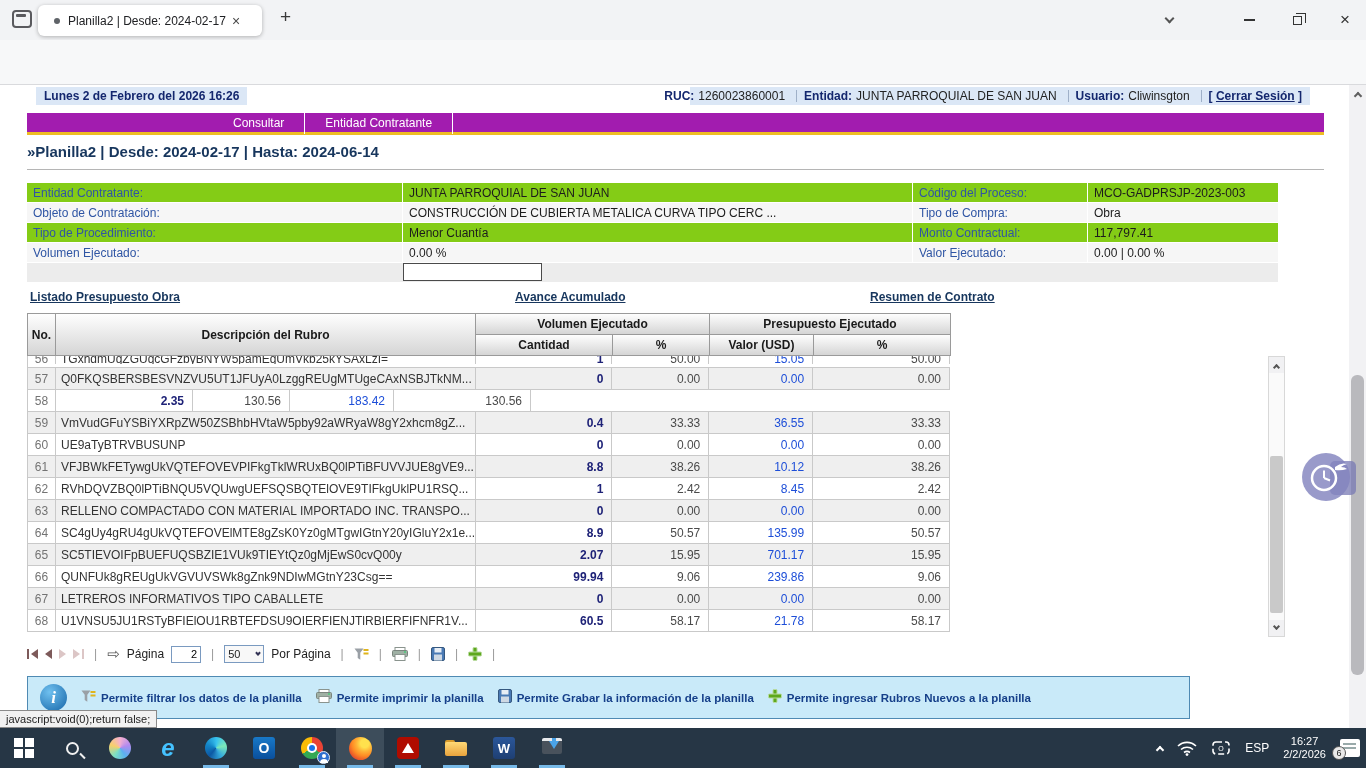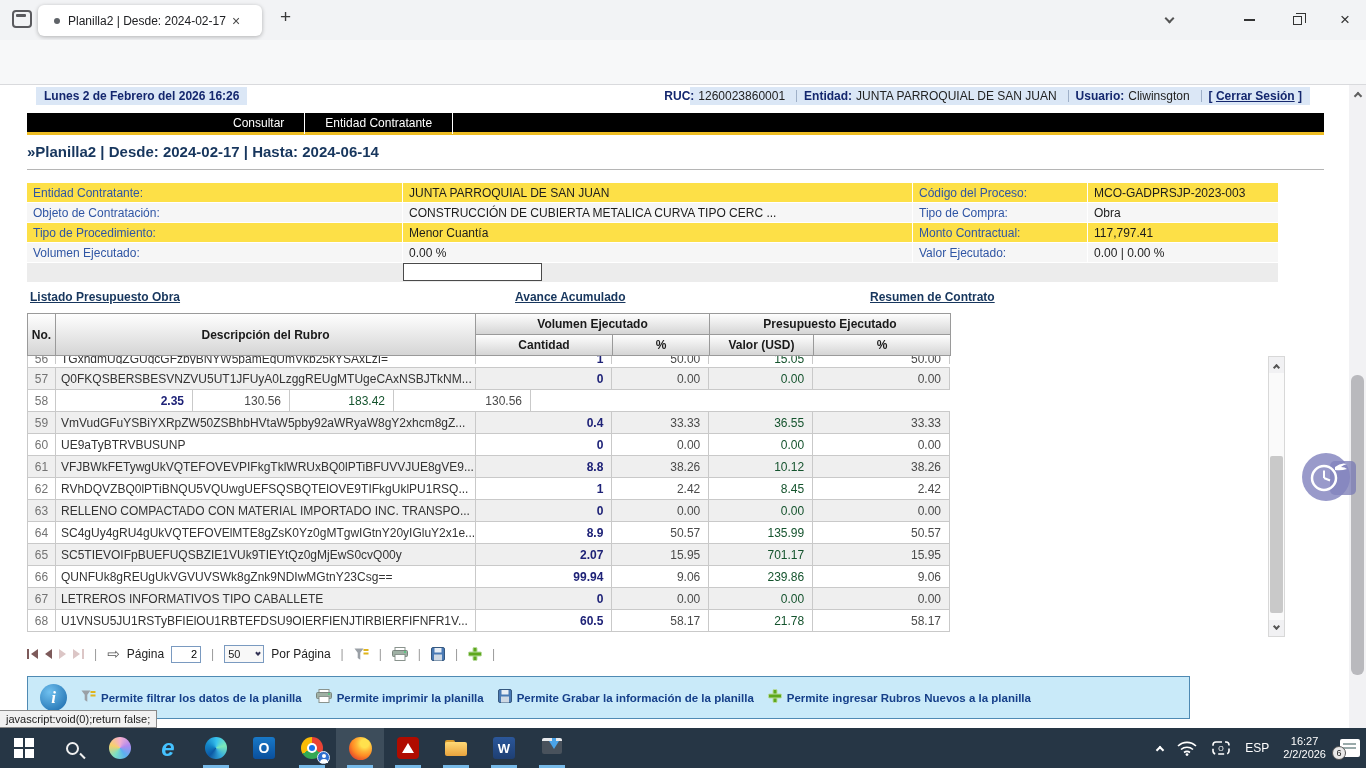--- a/index.html
+++ b/index.html
@@ -53,33 +53,33 @@
   .chip{position:absolute;top:2px;height:18px;background:#dbe7f6;font-size:12px;color:#14276e;
     display:flex;align-items:center;padding:0 8px;white-space:nowrap;}
   #chip-left{left:36px;font-weight:bold;}
   #chip-right{left:690px;width:620px;justify-content:flex-end;}
   #chip-right b{color:#14276e;}
   #chip-right span.v{color:#222;font-weight:normal;margin:0 4px;}
   .vsep{border-left:1px solid #9fb0c8;height:12px;margin:0 7px;}
   #logout{font-weight:bold;color:#14276e;}
   #logout u{text-decoration:underline;}
 
-  #navbar{position:absolute;left:27px;top:28px;width:1297px;height:22px;background:#000000;border-bottom:3px solid #eebd23;
+  #navbar{position:absolute;left:27px;top:28px;width:1297px;height:22px;background:#a21caf;border-bottom:3px solid #eebd23;
     display:flex;align-items:center;padding-left:186px;}
   .navitem{color:#fff;font-size:12px;padding:0 20px;height:22px;display:flex;align-items:center;}
   .navline{width:1px;height:22px;background:#fff;}
 
   #ptitle{position:absolute;left:27px;top:58px;font-size:15px;font-weight:bold;color:#17365d;}
   #titlehr{position:absolute;left:27px;top:84px;width:1297px;height:1px;background:#b5b5b5;}
 
   .irow{position:absolute;height:19px;font-size:12px;}
   .icell{position:absolute;height:19px;display:flex;align-items:center;padding-left:6px;overflow:hidden;white-space:nowrap;}
   .ilab{color:#2f55a4;}
   .ival{color:#1c1c1c;}
-  .bg1{background:#fde047;} .bg2{background:#f6f6f6;}
+  .bg1{background:#84cc16;} .bg2{background:#f6f6f6;}
   .cl1{left:27px;width:375px;} .cv1{left:403px;width:509px;}
   .cl2{left:913px;width:174px;} .cv2{left:1088px;width:190px;}
   #search-row-bg{position:absolute;left:27px;width:1251px;height:19px;background:#ececec;}
   #search-input{position:absolute;left:403px;width:139px;height:18px;border:1px solid #4a4a4a;background:#fff;font-size:12px;padding:0 3px;}
 
   .plink{position:absolute;top:205px;font-size:12px;font-weight:600;color:#17365d;text-decoration:underline;}
 
   
   .th{position:absolute;background:linear-gradient(#fefefe,#d5d5d5);border:1px solid #9a9a9a;
     display:flex;align-items:center;justify-content:center;font-size:12px;font-weight:bold;color:#1a1a1a;}
@@ -87,21 +87,21 @@
   #rows{position:absolute;left:27px;top:271px;width:923px;}
   .trow{display:flex;height:22px;border-bottom:1px solid #c9c9c9;border-left:1px solid #c9c9c9;background:#fff;font-size:12px;align-items:center;}
   .trow.alt{background:#efefef;}
   .trow.clipped{height:12px;overflow:hidden;align-items:flex-end;}
   .trow.clipped .cell{margin-bottom:3px;}
   .cell{height:100%;display:flex;align-items:center;border-right:1px solid #c9c9c9;overflow:hidden;white-space:nowrap;}
   .c-no{width:28px;justify-content:center;color:#737373;}
   .c-desc{width:420px;padding-left:5px;color:#333;}
   .c-cant{width:137px;justify-content:flex-end;padding-right:8px;color:#1e2277;font-weight:bold;}
   .c-p1{width:97px;justify-content:flex-end;padding-right:8px;color:#4a4a4a;}
-  .c-val{width:104px;justify-content:flex-end;padding-right:8px;color:#14532d;}
+  .c-val{width:104px;justify-content:flex-end;padding-right:8px;color:#1d4ed8;}
   .c-p2{width:137px;justify-content:flex-end;padding-right:8px;color:#4a4a4a;}
 
   
   #tsb{position:absolute;left:1268px;top:271px;width:17px;height:281px;background:#fafafa;border:1px solid #d8d8d8;}
   .sbbtn{position:absolute;left:0;width:15px;height:16px;background:#f1f1f3;display:flex;align-items:center;justify-content:center;}
   #tsb-up{top:0;} #tsb-down{bottom:0;}
   #tsb-thumb{position:absolute;left:1px;top:99px;width:13px;height:157px;background:#c9c9c9;border-radius:2px;}
 
   
   #wsb{position:absolute;left:1349px;top:0px;width:17px;height:643px;background:#f2f2f4;}

